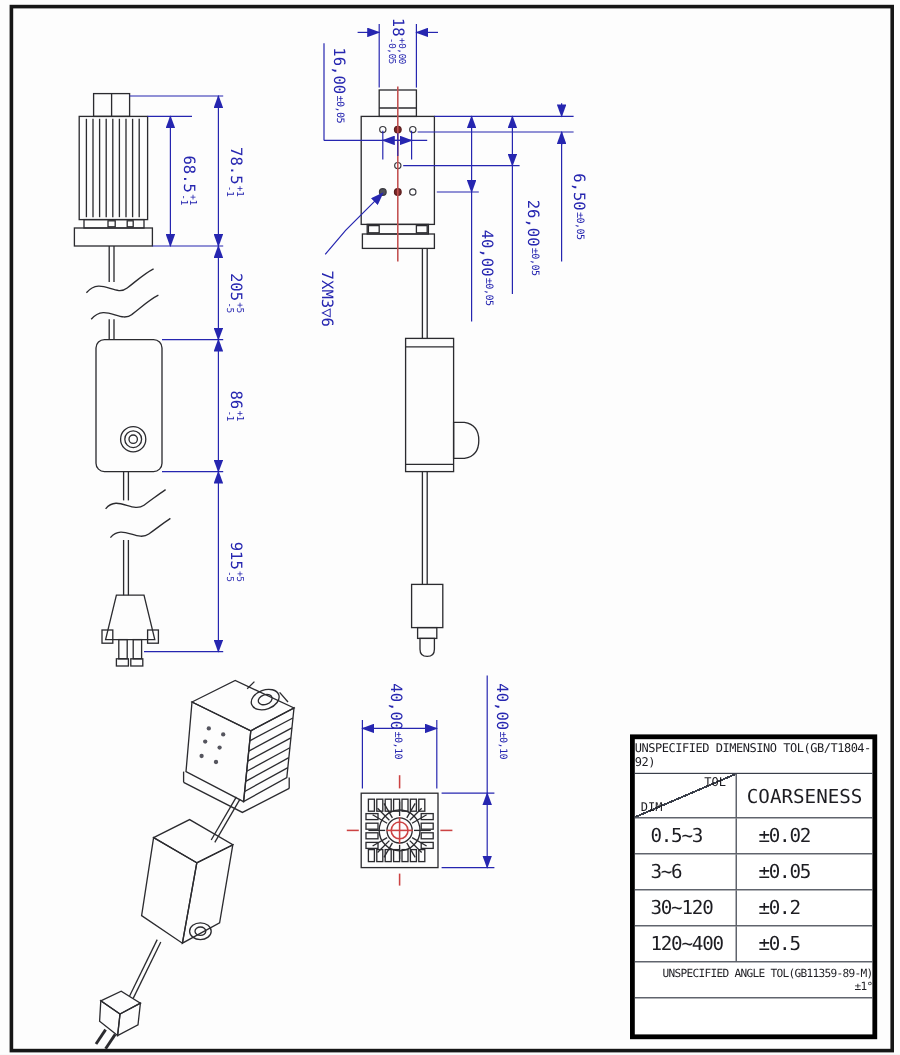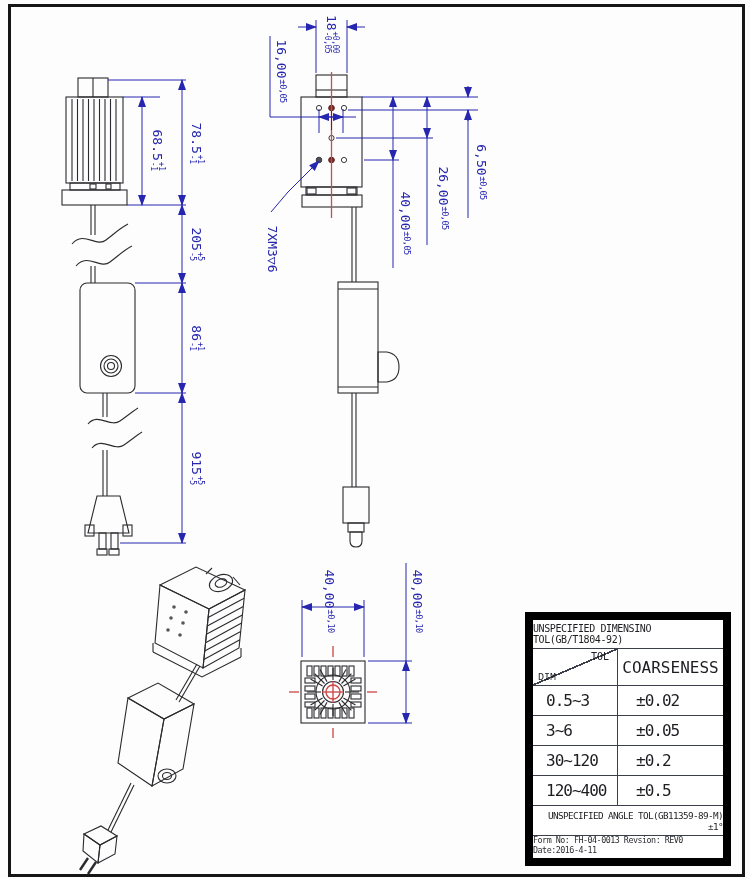--- a/index.html
+++ b/index.html
@@ -8,30 +8,30 @@
   #frame{position:absolute;left:8px;top:4px;width:731px;height:867px;border:3px solid #161616;}
   svg{position:absolute;left:0;top:0;}
   .vdim{position:absolute;display:flex;align-items:center;gap:1px;white-space:nowrap;
         color:#2626b0;transform:translate(-50%,-50%) rotate(90deg);font-size:13px;line-height:13px;}
   .vdim .stack{display:flex;flex-direction:column;font-size:8px;line-height:7.5px;letter-spacing:-0.5px;}
   .vdim .pm{font-size:8.5px;align-self:flex-end;padding-bottom:1px;letter-spacing:-0.5px;}
   .thread-note{position:absolute;color:#2626b0;font-size:13px;white-space:nowrap;
         transform:translate(-50%,-50%) rotate(90deg);}
   
   .tol-table{position:absolute;left:525px;top:612px;width:206px;height:254px;background:#fff;
-        border:8px solid #000000;box-sizing:border-box;color:#1d1d22;
+        border:4px solid #000000;box-sizing:border-box;color:#1d1d22;
         display:grid;grid-template-rows:29px 37px 30px 30px 30px 30px 30px 17px 1fr;}
   .tt-title{border-bottom:1.5px solid #3a3f4a;display:flex;align-items:center;justify-content:center;
         font-size:10px;letter-spacing:-0.4px;}
   .tt-row{display:grid;grid-template-columns:85px 1fr;border-bottom:1.5px solid #3a3f4a;}
   .tt-c1{border-right:1.5px solid #3a3f4a;position:relative;}
   .tt-head .tt-c1{background:
         linear-gradient(to bottom right,transparent 48.8%,#3a3f4a 48.8%,#3a3f4a 51.2%,transparent 51.2%);}
   .tt-tol{position:absolute;top:2px;right:8px;font-size:10px;}
-  .tt-dim{position:absolute;bottom:2px;left:5px;font-size:10px;font-family:Liberation Mono, monospace;}
+  .tt-dim{position:absolute;bottom:2px;left:5px;font-size:10px;}
   .tt-c2{display:flex;align-items:center;}
   .tt-head .tt-c2{justify-content:center;font-size:16px;}
   .tt-range{display:flex;align-items:center;font-size:16px;padding-left:13px;letter-spacing:-1px;}
   .tt-val{font-size:16px;padding-left:18px;letter-spacing:-1px;}
   .tt-angle{border-bottom:1.5px solid #3a3f4a;display:flex;align-items:center;
         font-size:9.3px;padding-left:14px;letter-spacing:-0.6px;text-align:right;}
   .tt-form{display:flex;align-items:center;justify-content:center;font-size:8.4px;
         letter-spacing:-0.5px;color:#2c2c33;}
 </style>
 </head>
@@ -357,15 +357,14 @@
     </div>
     <div class="tt-row">
       <div class="tt-c1 tt-range">30~120</div>
       <div class="tt-c2 tt-val">±0.2</div>
     </div>
     <div class="tt-row">
       <div class="tt-c1 tt-range">120~400</div>
       <div class="tt-c2 tt-val">±0.5</div>
     </div>
     <div class="tt-angle">UNSPECIFIED ANGLE TOL(GB11359-89-M) ±1°</div>
-    <div class="tt-form">Form No: FH-04-0013 Revsion: REV0 Date:2016-4-11</div>
   </div>
 </div>
 
 </body></html>

